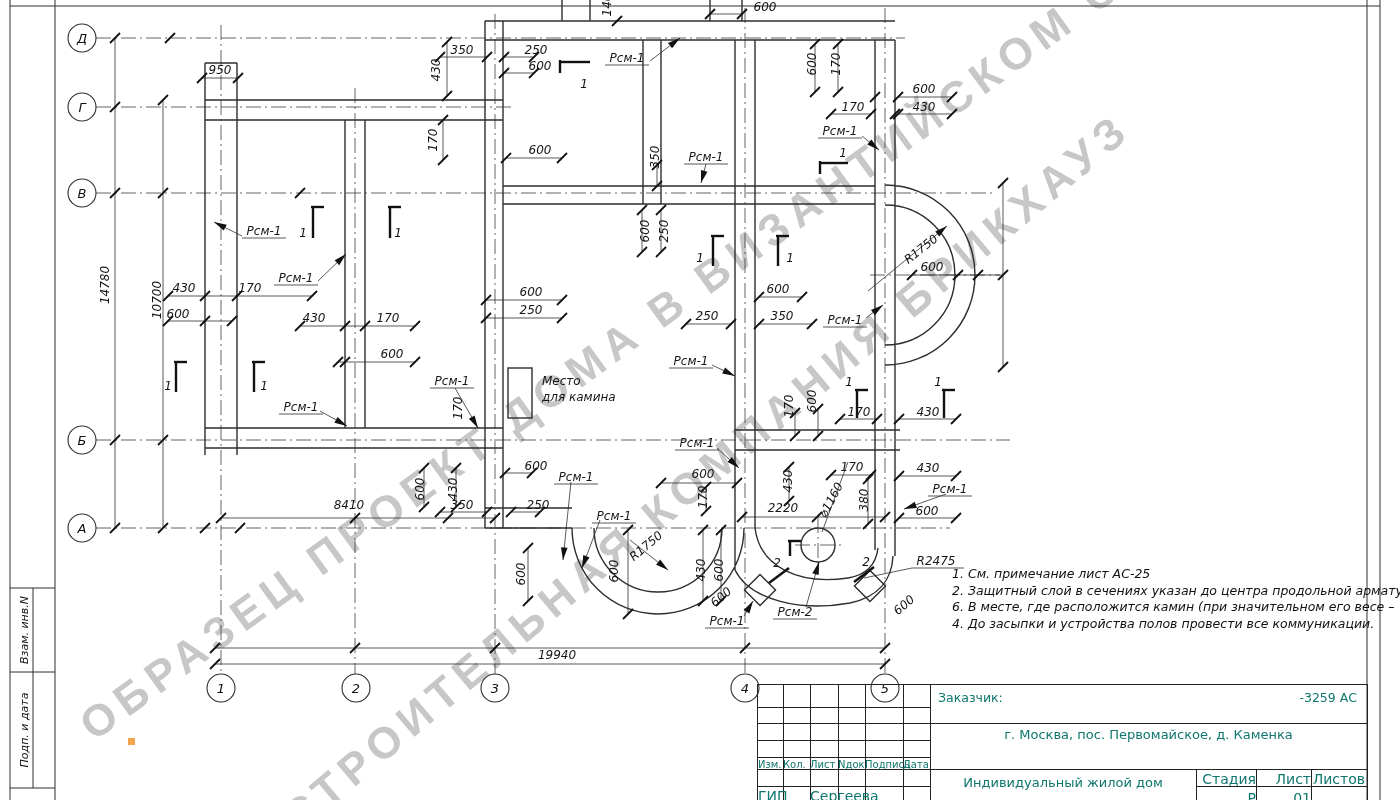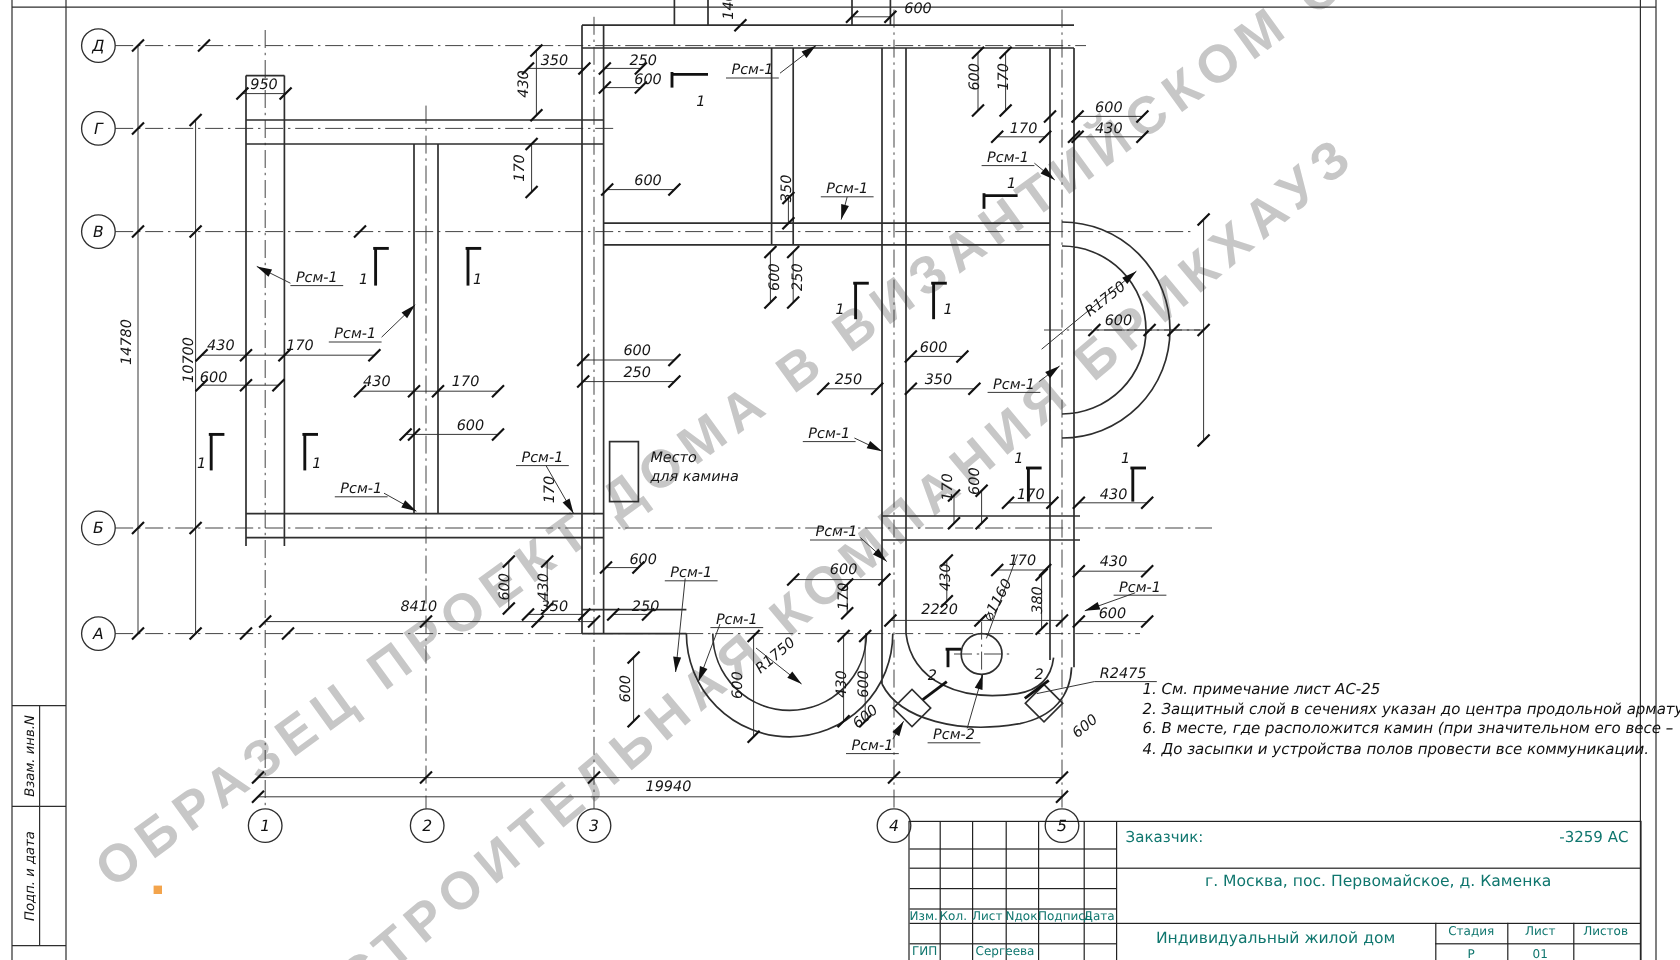--- a/index.html
+++ b/index.html
@@ -20,21 +20,21 @@
   .lbl{font:italic 12px "DejaVu Sans",sans-serif;fill:#161616;text-anchor:middle}
   .ls{text-anchor:start}
   .side{font:italic 11px "DejaVu Sans",sans-serif;fill:#111;text-anchor:middle}
   #stamp{position:absolute;left:757px;top:684px;width:609px;height:115px;
          border:1.5px solid #222;z-index:3;color:#0f766e}
   #stamp .vl{position:absolute;top:0;bottom:0;width:1px;background:#222}
   #stamp .hl{position:absolute;height:1px;background:#222}
   #stamp .tc{position:absolute;font-size:12.5px;white-space:nowrap}
   #stamp .tcc{position:absolute;font-size:13px;text-align:center;white-space:nowrap}
   #stamp .tch{position:absolute;font-size:10px;text-align:left;white-space:nowrap}
-  #stamp .tcm{position:absolute;font-size:10px;text-align:center;white-space:nowrap}
+  #stamp .tcm{position:absolute;font-size:14px;text-align:right;white-space:nowrap}
   #notes{position:absolute;left:952px;top:566px;width:436px;z-index:3;
          font-style:italic;font-size:12.5px;line-height:16.6px;color:#111;white-space:nowrap}
   #odot{position:absolute;left:128px;top:738px;width:7px;height:7px;background:#f3a44c;z-index:3}
 </style>
 </head>
 <body>
 
 <div class="wm" id="wm1" style="left: 100px; top: 700px; transform: rotate(-36deg); color: rgb(199, 199, 199);">ОБРАЗЕЦ ПРОЕКТ ДОМА В ВИЗАНТИЙСКОМ СТИЛЕ</div>
 <div class="wm" id="wm2" style="left: 305px; top: 792px; transform: rotate(-40deg); color: rgb(199, 199, 199);">СТРОИТЕЛЬНАЯ КОМПАНИЯ БРИКХАУЗ</div>
 

